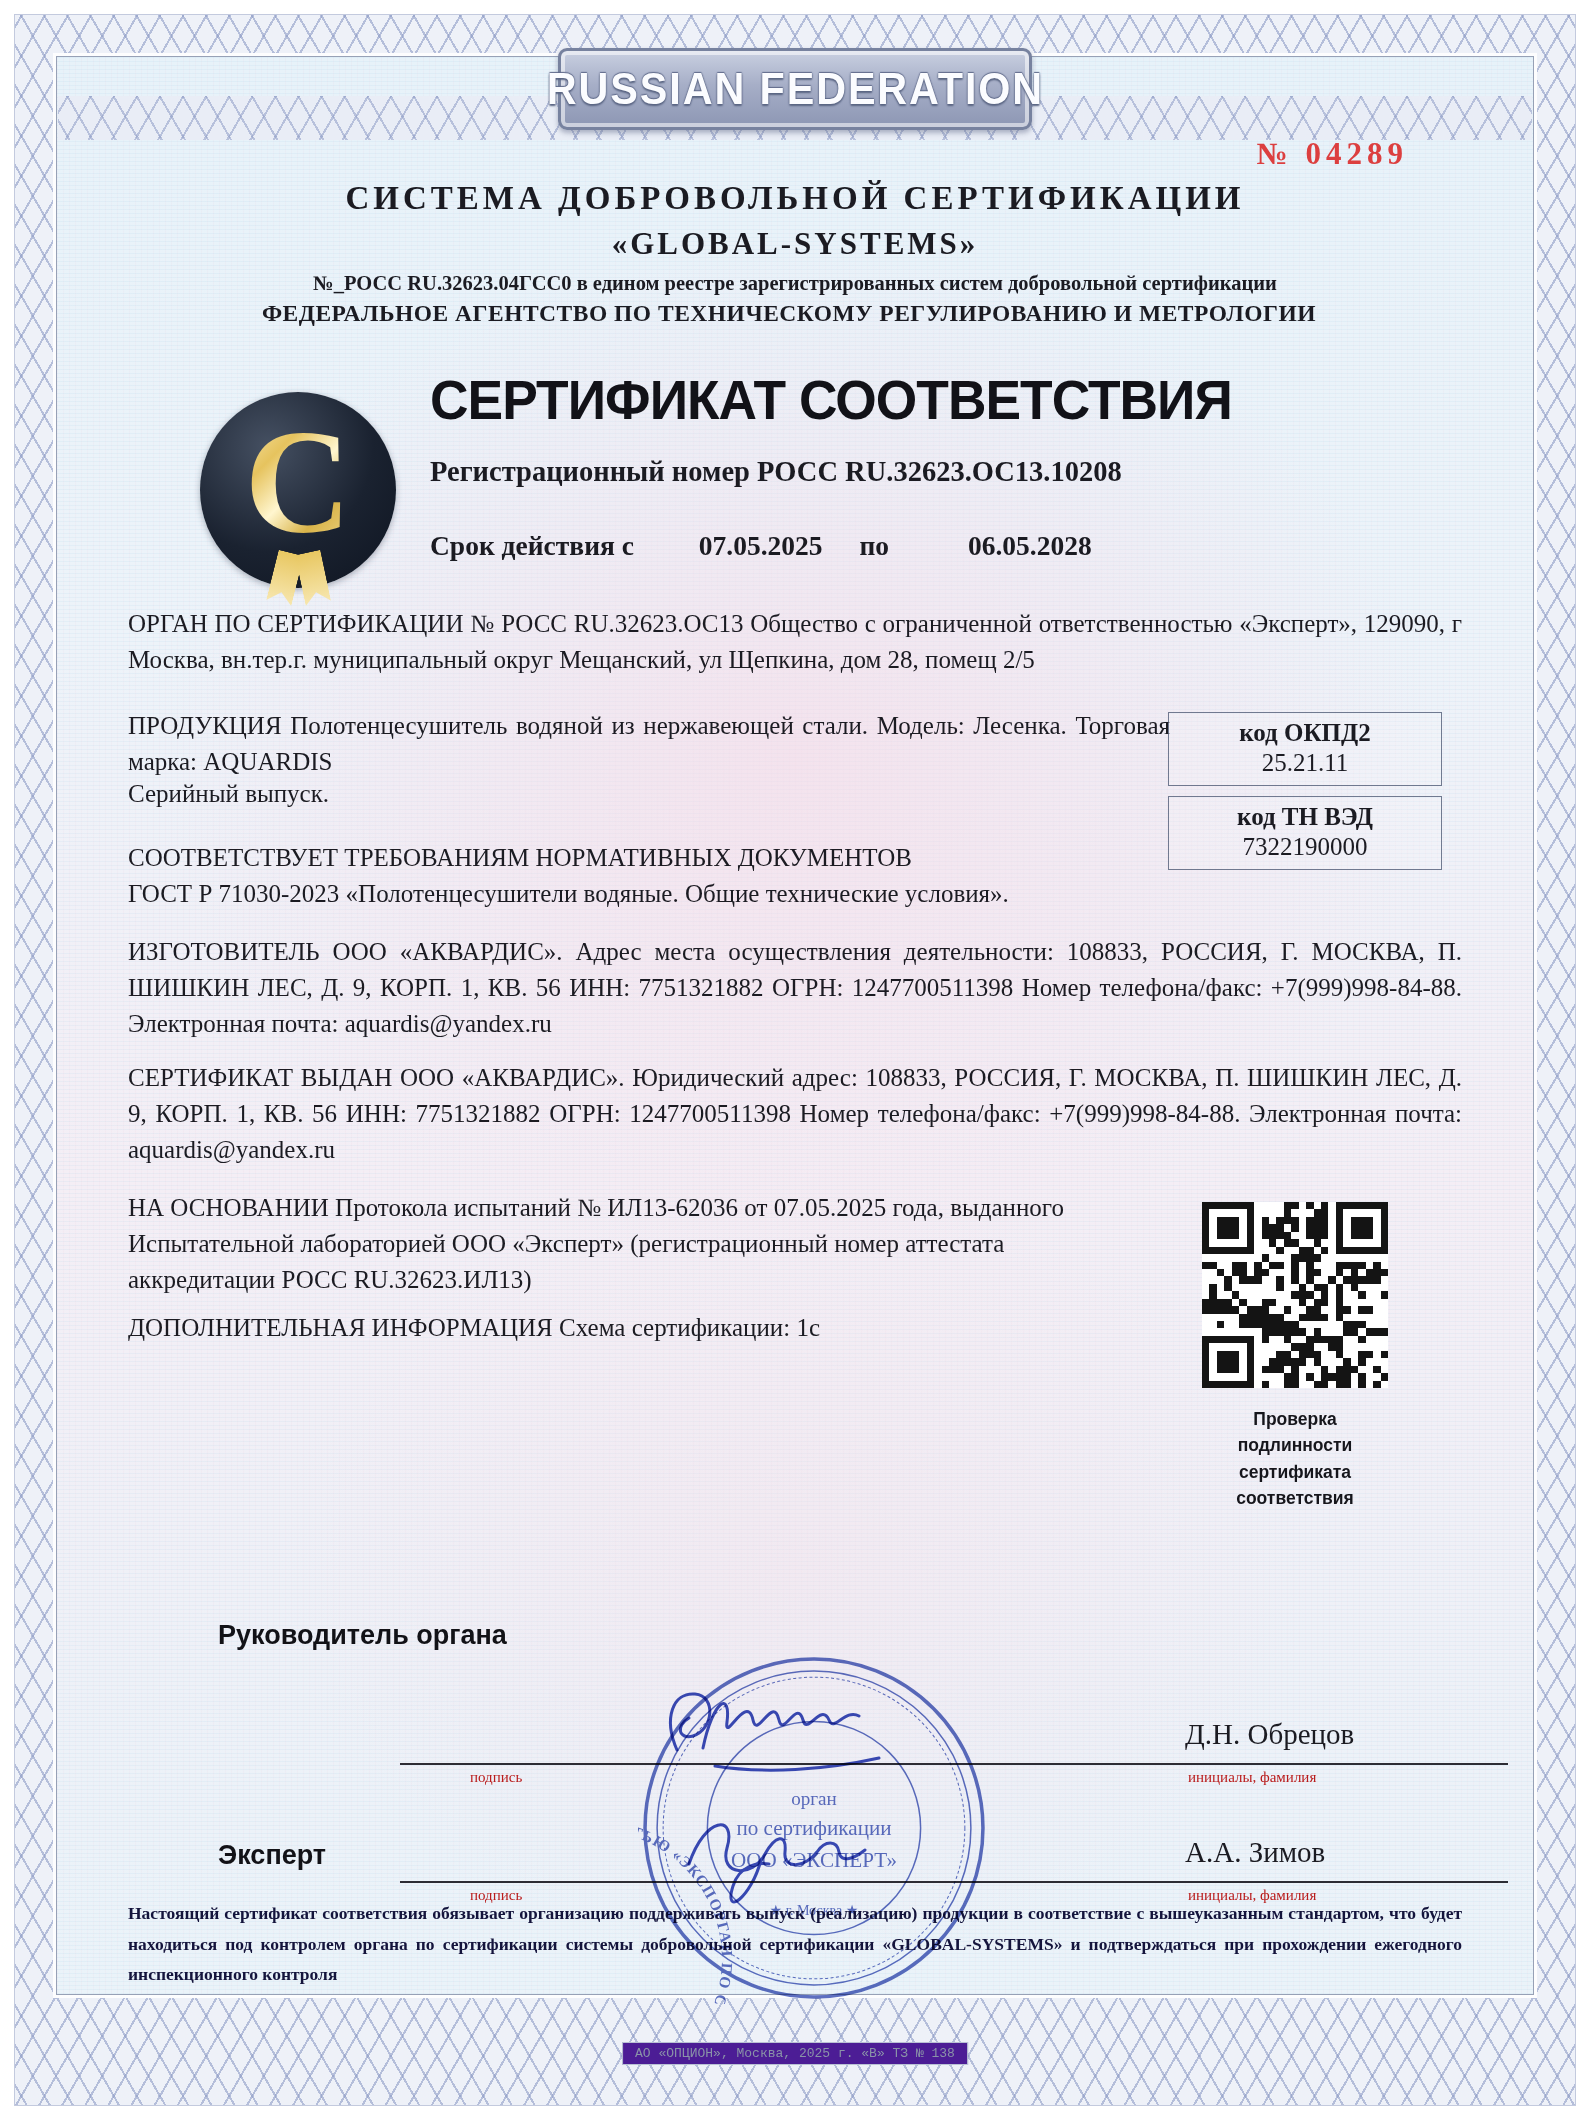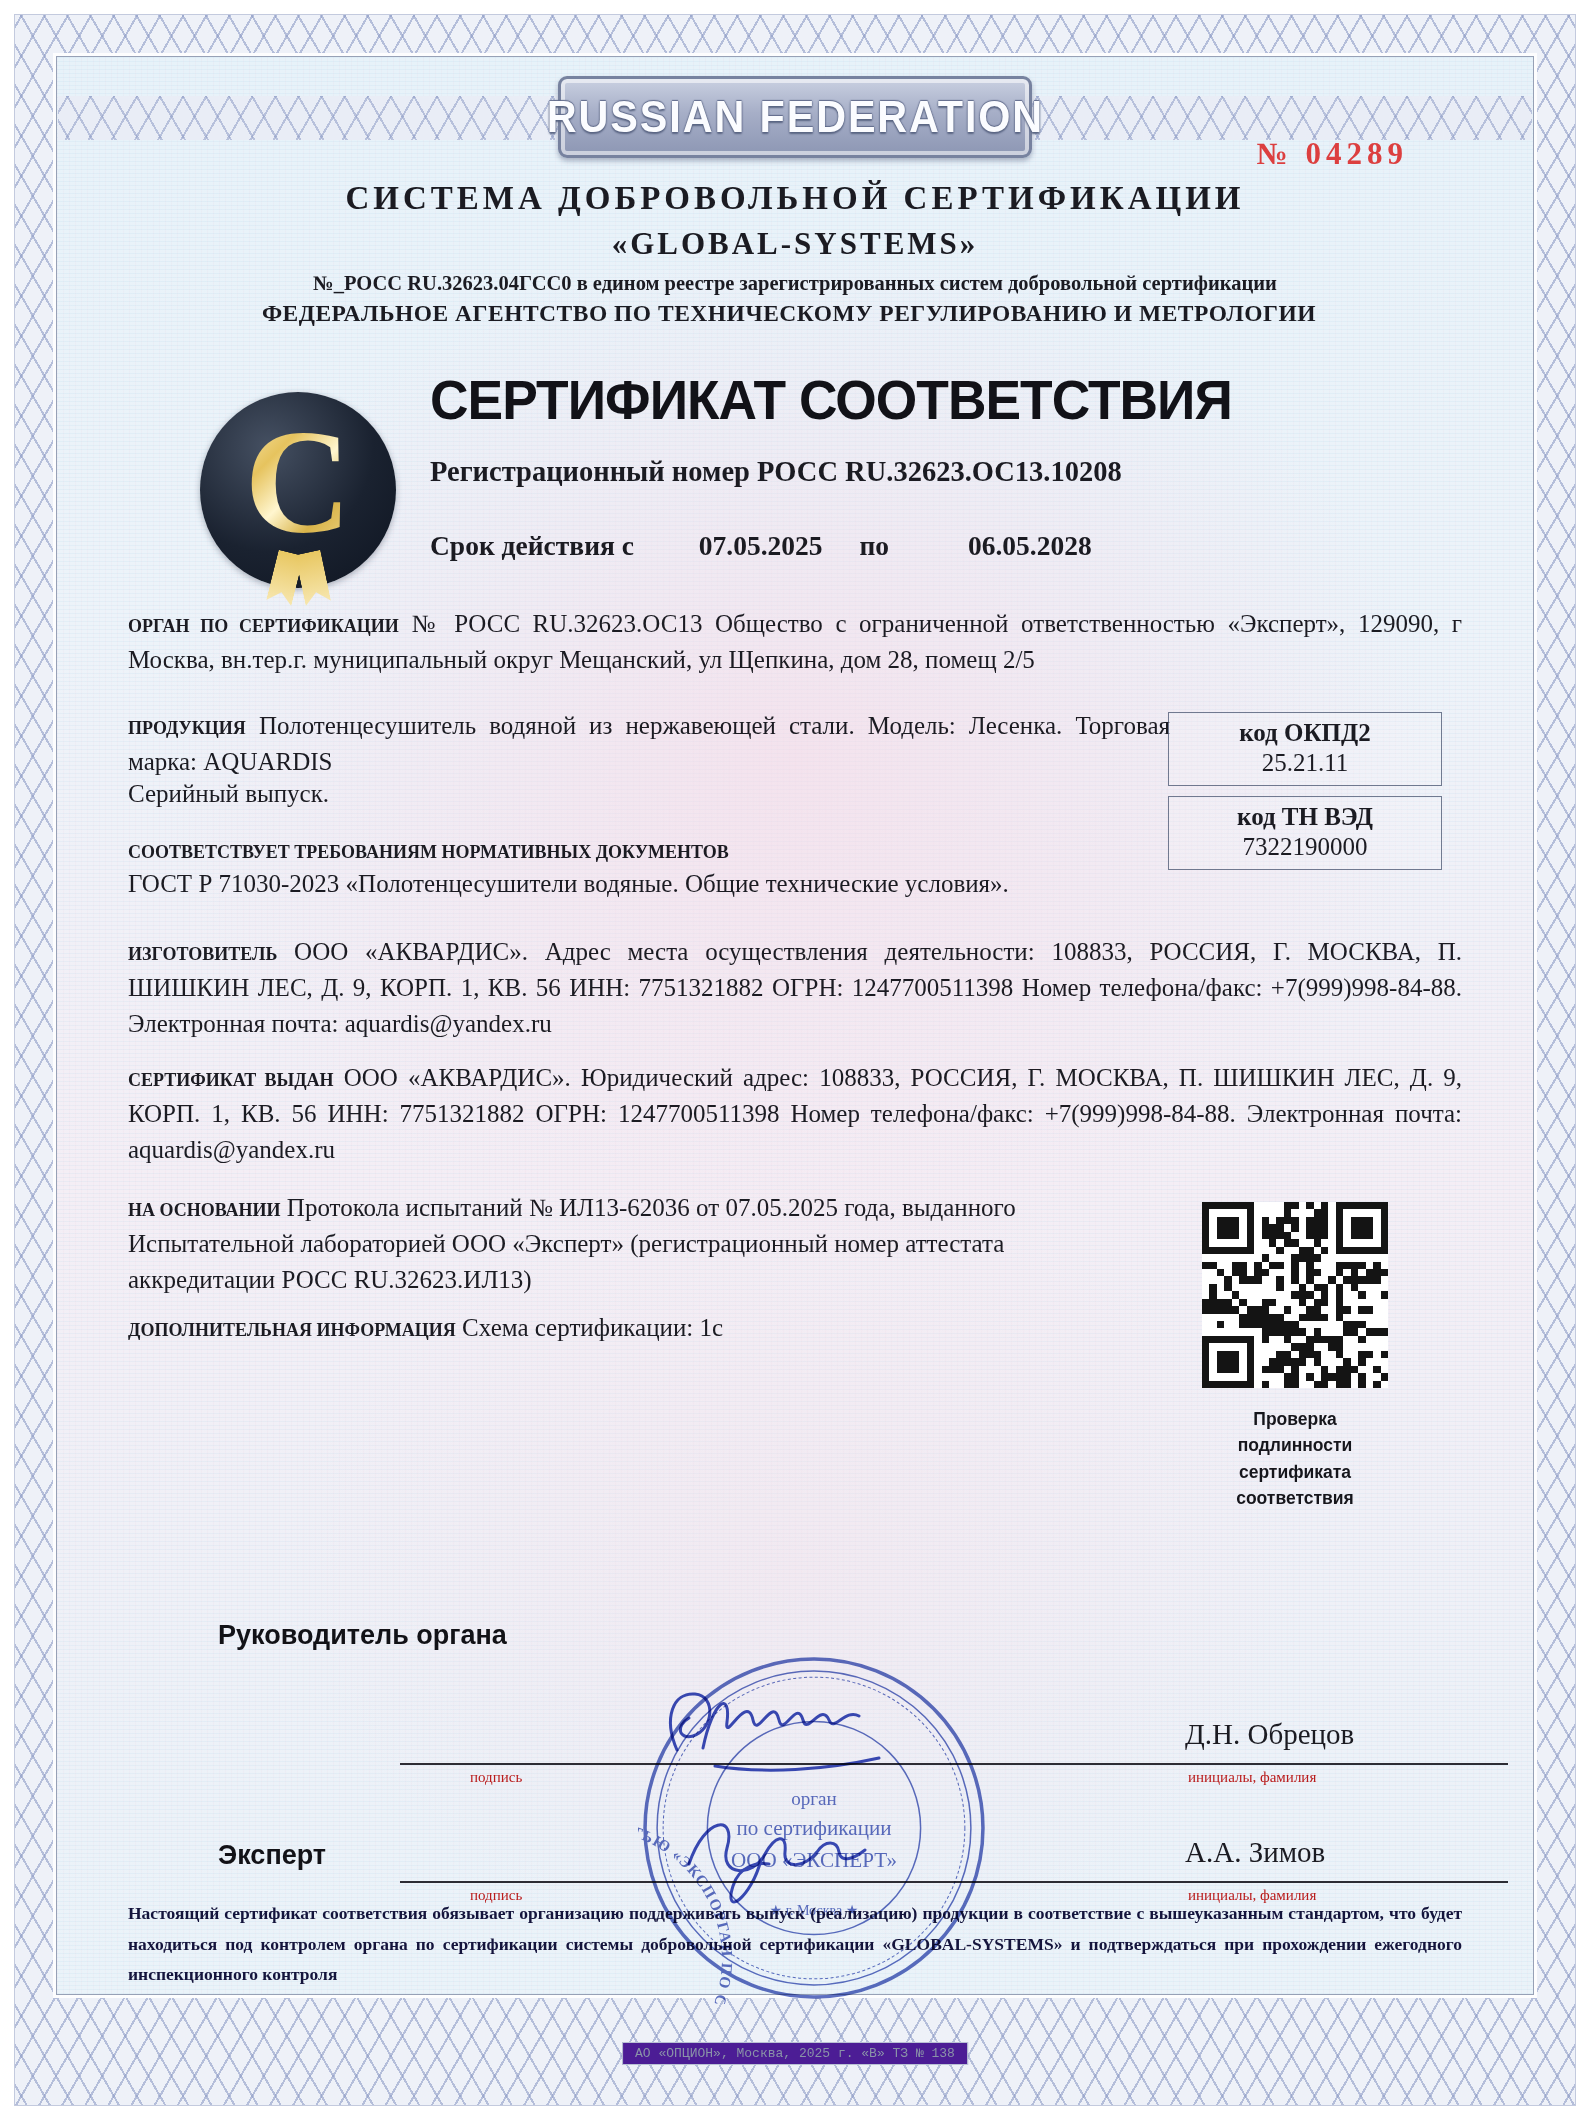--- a/index.html
+++ b/index.html
@@ -22,21 +22,21 @@
   .top-chevrons{position:absolute;top:96px;left:58px;right:58px;height:44px;background-color:#e9edf6;
     background-image:
       repeating-linear-gradient(60deg, transparent 0 9px, rgba(142,156,198,.55) 9px 11px, transparent 11px 20px),
       repeating-linear-gradient(-60deg, transparent 0 9px, rgba(142,156,198,.55) 9px 11px, transparent 11px 20px);
     z-index:1;}
   
   .fed-badge{position:absolute;top:48px;left:50%;transform:translateX(-50%);z-index:3;
     width:468px;height:76px;display:flex;align-items:center;justify-content:center;
     background:linear-gradient(180deg,#c9d0e1 0%,#a6aec7 45%,#8d97b4 100%);
     border:3px solid #77829f;border-radius:9px;
-    box-shadow:inset 0 0 0 4px rgba(255,255,255,.55), 0 3px 5px rgba(90,100,130,.45);margin-top:28px;}
+    box-shadow:inset 0 0 0 4px rgba(255,255,255,.55), 0 3px 5px rgba(90,100,130,.45);}
   .fed-badge span{font-family:"Liberation Sans",sans-serif;font-weight:800;font-size:44px;
     letter-spacing:2px;color:#fbfcff;transform:scaleX(.94);white-space:nowrap;
     text-shadow:0 2px 2px #5a6583,0 0 2px #4a5576,0 -1px 1px #6c7796;}
   .doc-number{position:absolute;top:136px;right:182px;z-index:3;
     font-weight:bold;font-size:31px;letter-spacing:5px;color:#dc3f3f;}
   .sys-line1{position:absolute;top:180px;left:0;right:0;text-align:center;z-index:2;
     font-weight:bold;font-size:33px;letter-spacing:4px;}
   .sys-line2{position:absolute;top:226px;left:0;right:0;text-align:center;z-index:2;
     font-weight:bold;font-size:31px;letter-spacing:3px;}
   .registry-line{position:absolute;top:272px;left:0;right:0;text-align:center;z-index:2;
@@ -60,21 +60,21 @@
     transform:scaleX(.97);transform-origin:left;white-space:nowrap;color:#121218;}
   .reg-line{position:absolute;left:430px;top:456px;z-index:2;font-size:28.5px;font-weight:600;white-space:nowrap;}
   .validity{position:absolute;left:430px;top:530px;z-index:2;font-size:27.5px;font-weight:600;white-space:nowrap;}
   .validity .date{font-weight:bold;}
   .validity .d-from{margin-left:58px;}
   .validity .to-lbl{margin-left:30px;}
   .validity .d-to{margin-left:72px;}
   
   .sec{position:absolute;left:128px;width:1334px;z-index:2;font-size:25px;line-height:1.44;
     text-align:justify;margin:0;}
-  .sec .lbl{font-weight:bold;font-size:18px;}
+  .sec .lbl{font-weight:normal;font-size:25px;}
   .sec .lbl.block{display:block;text-align:left;}
   .sec-organ{top:606px;}
   .sec-product{top:708px;width:1042px;}
   .product-serial{position:absolute;left:128px;top:780px;z-index:2;font-size:25px;}
   .sec-conform{top:840px;}
   .sec-conform .txt{display:block;text-align:left;}
   .sec-manufacturer{top:934px;}
   .sec-issued{top:1060px;}
   .sec-basis{top:1190px;width:1024px;text-align:left;}
   .sec-extra{top:1310px;width:1024px;text-align:left;}

